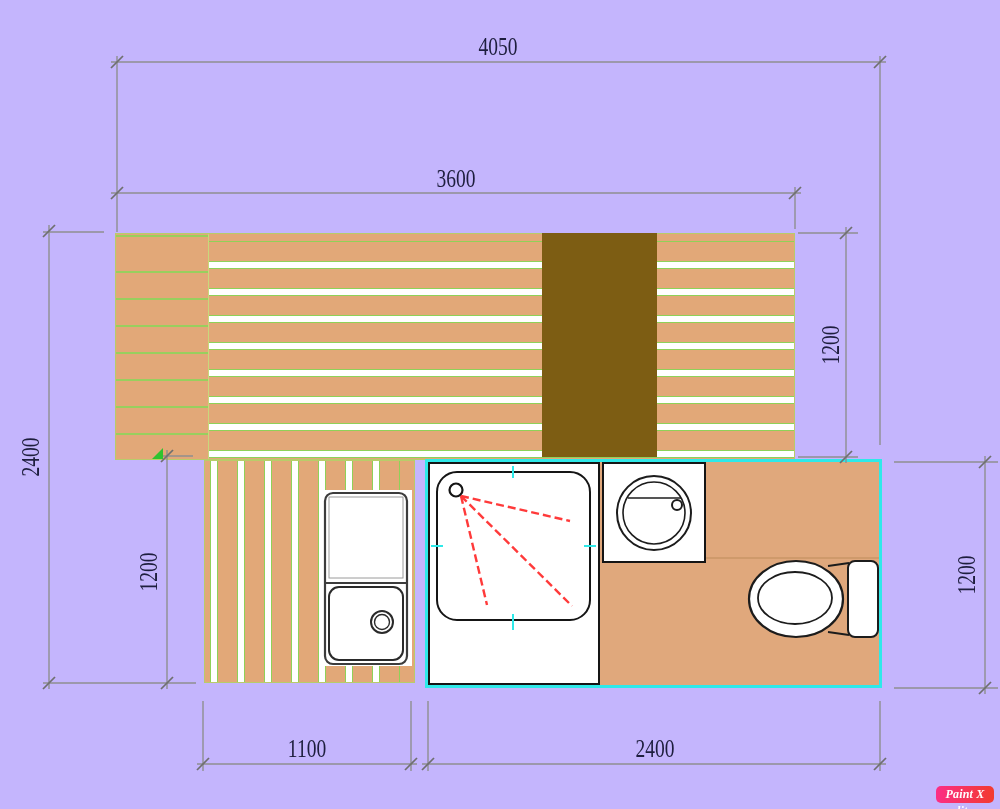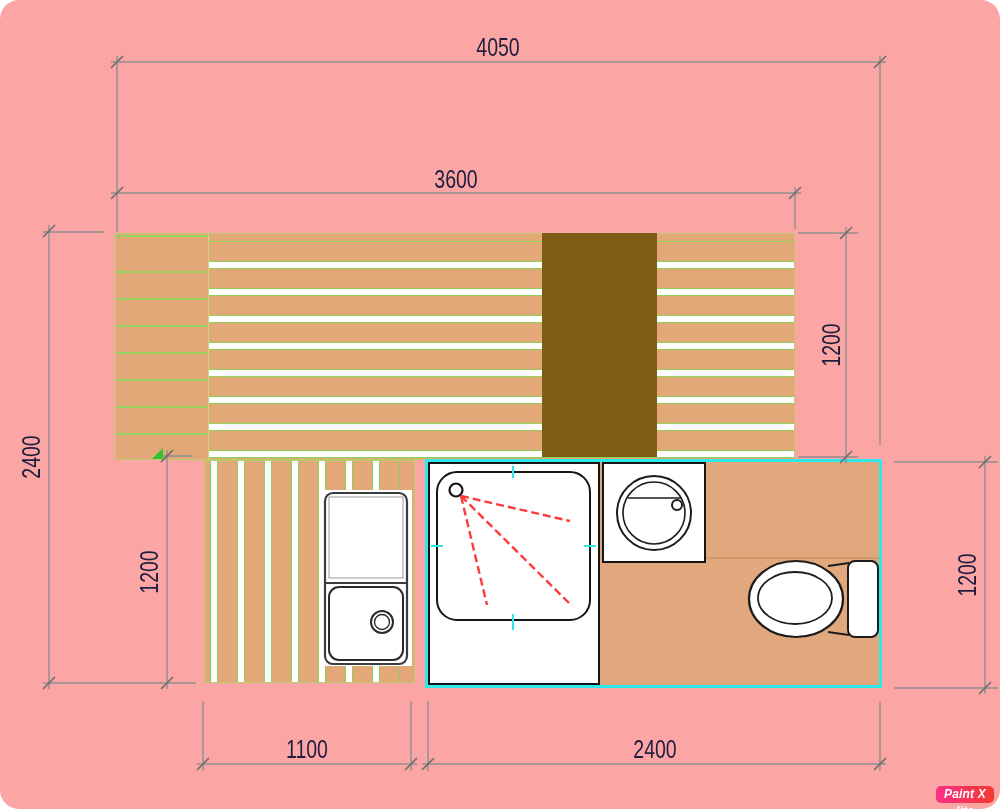--- a/index.html
+++ b/index.html
@@ -1,17 +1,17 @@
 <!DOCTYPE html>
 <html><head>
 <meta charset="utf-8">
 <style>
   html,body{margin:0;padding:0;background:#ffffff;}
-  .canvas{position:relative;width:1000px;height:809px;background:#fca5a5;overflow:hidden;
-          font-family:Liberation Sans, sans-serif;border-radius:19px;}
+  .canvas{position:relative;width:1000px;height:809px;background:#c4b5fd;overflow:hidden;
+          font-family:Liberation Serif, serif;}
   
   .deck-top{position:absolute;left:115px;top:233px;width:680px;height:227px;box-sizing:border-box;
     border:1px solid #b8cc6a;background-color:#e2a878;
     background-image:repeating-linear-gradient(180deg,
       #8fd158 0px,#8fd158 1px,#e2a878 1px,#e2a878 20px,
       #8fd158 20px,#8fd158 21px,#ffffff 21px,#ffffff 27px);
     background-position:0 7px;}
   .deck-left-col{position:absolute;left:0;top:0;width:92px;height:100%;
     background-color:#e2a878;
     background-image:repeating-linear-gradient(180deg,

